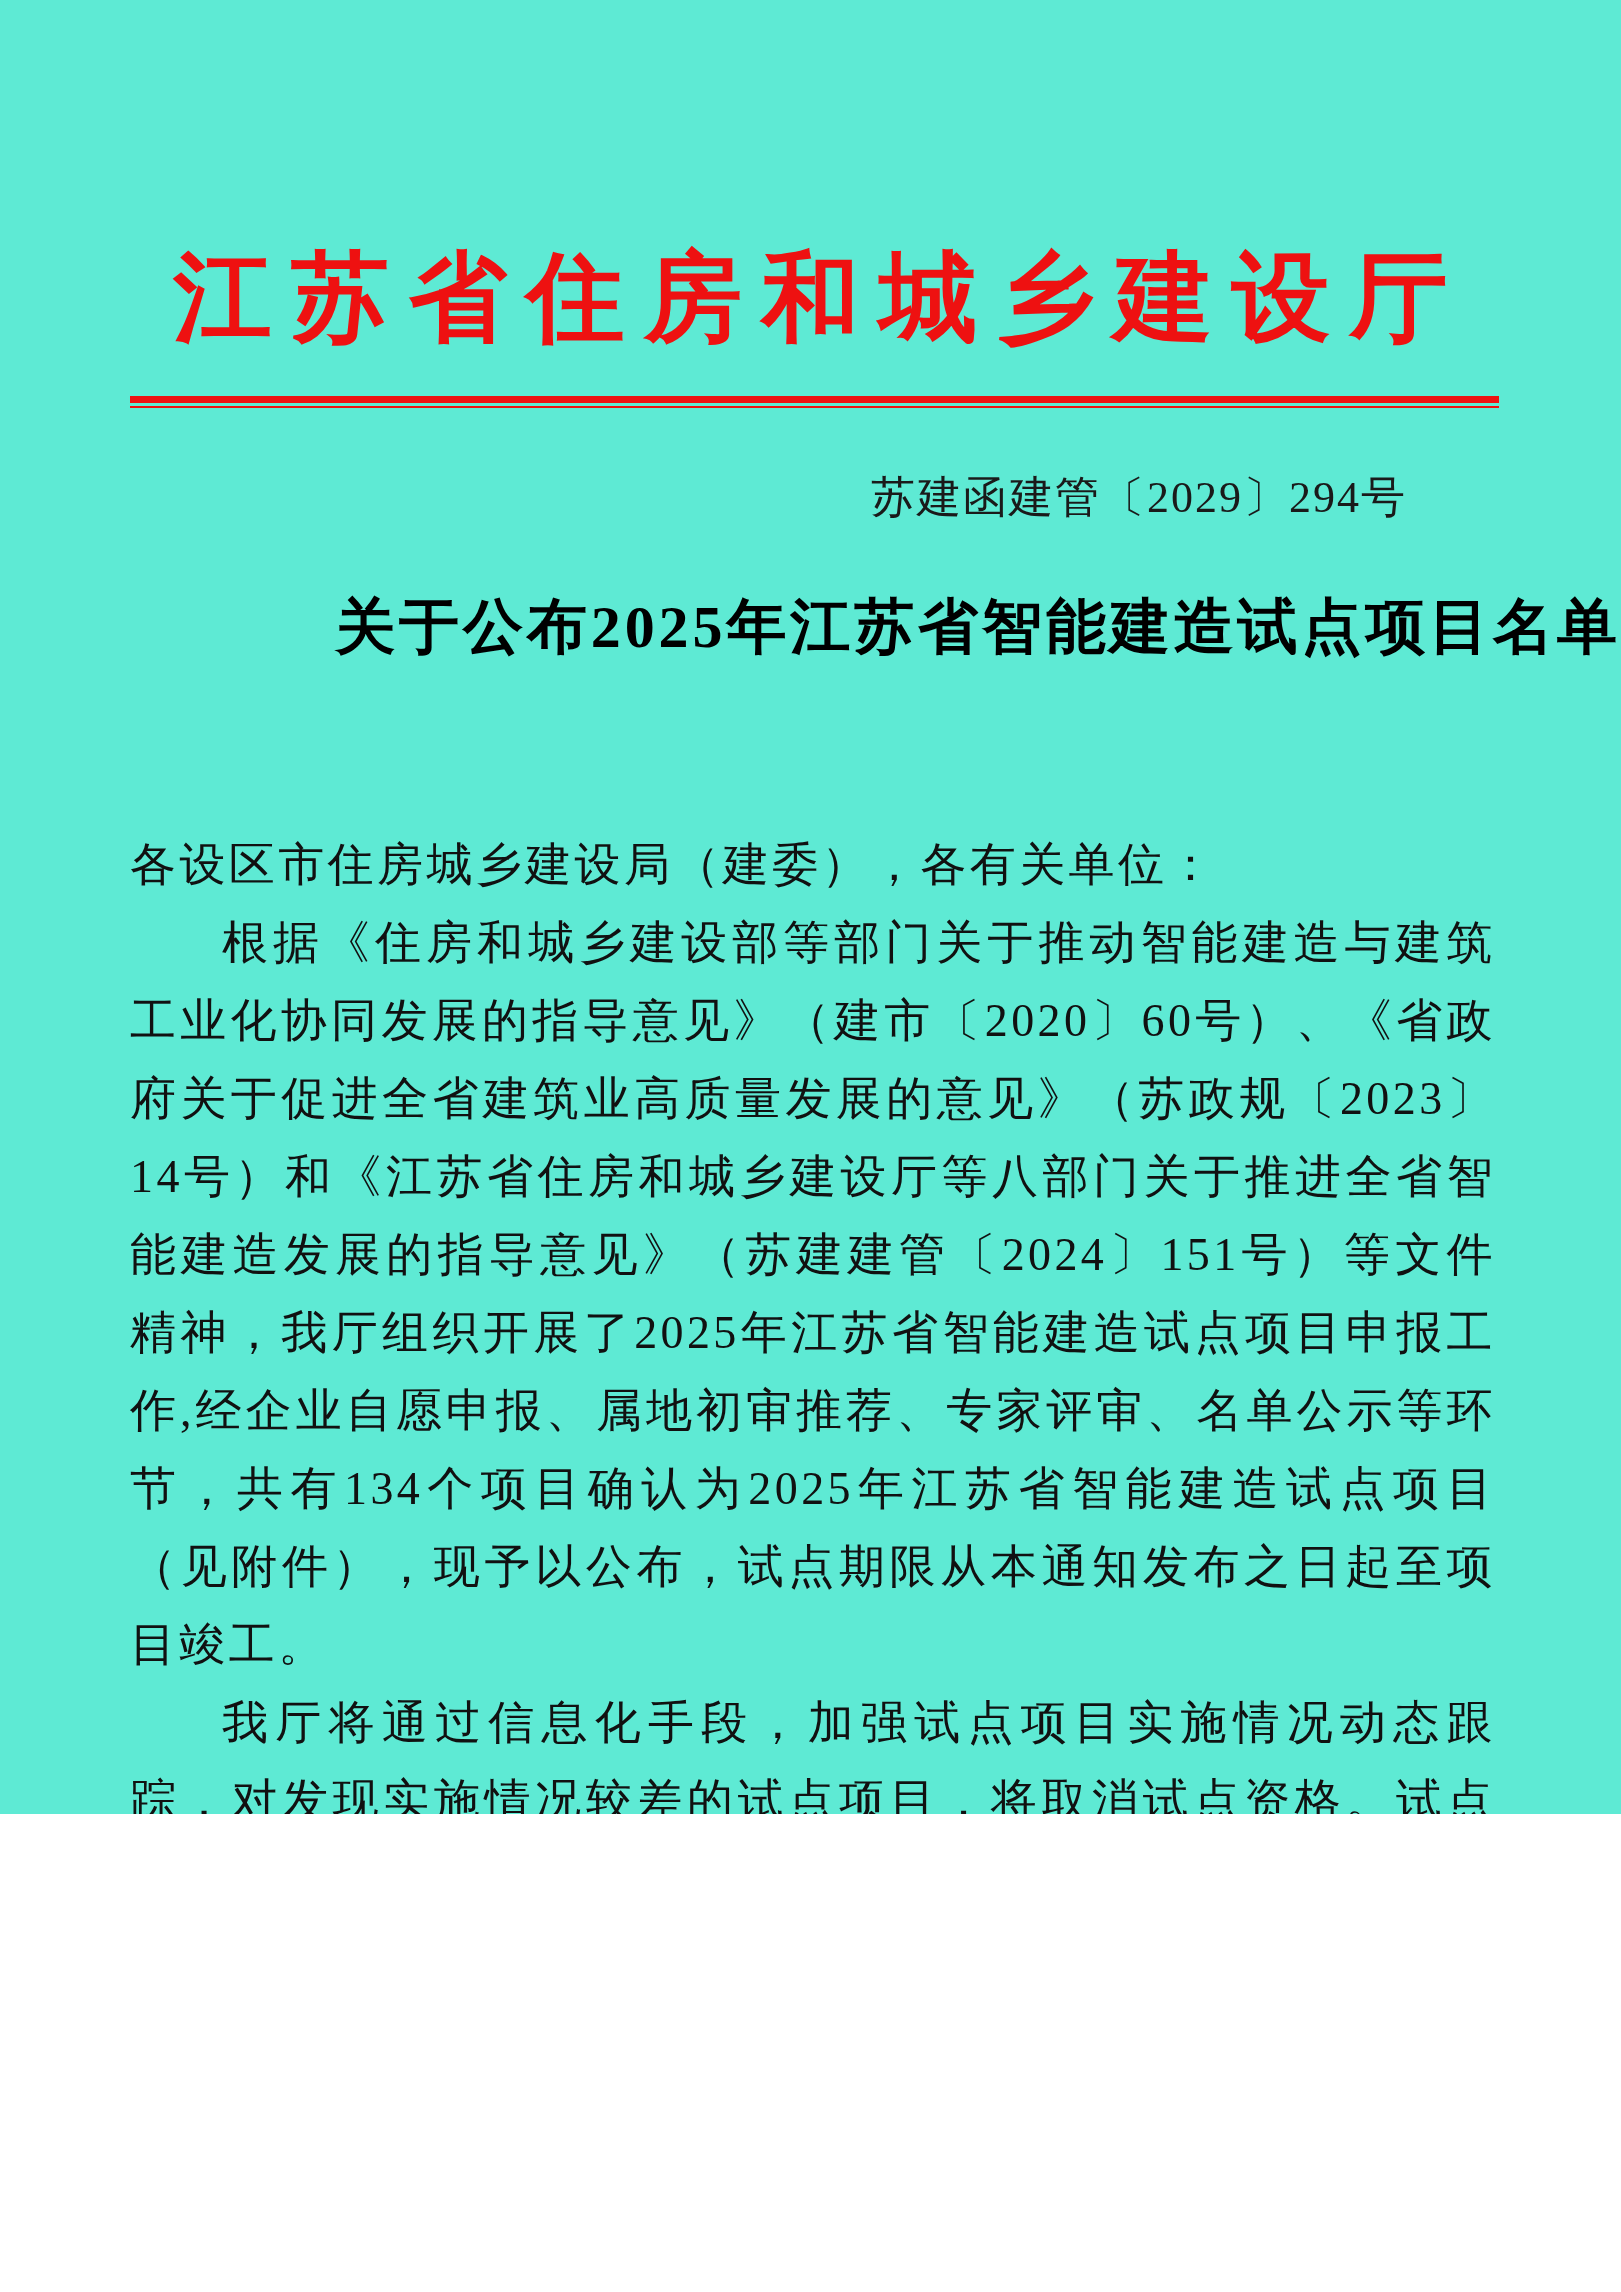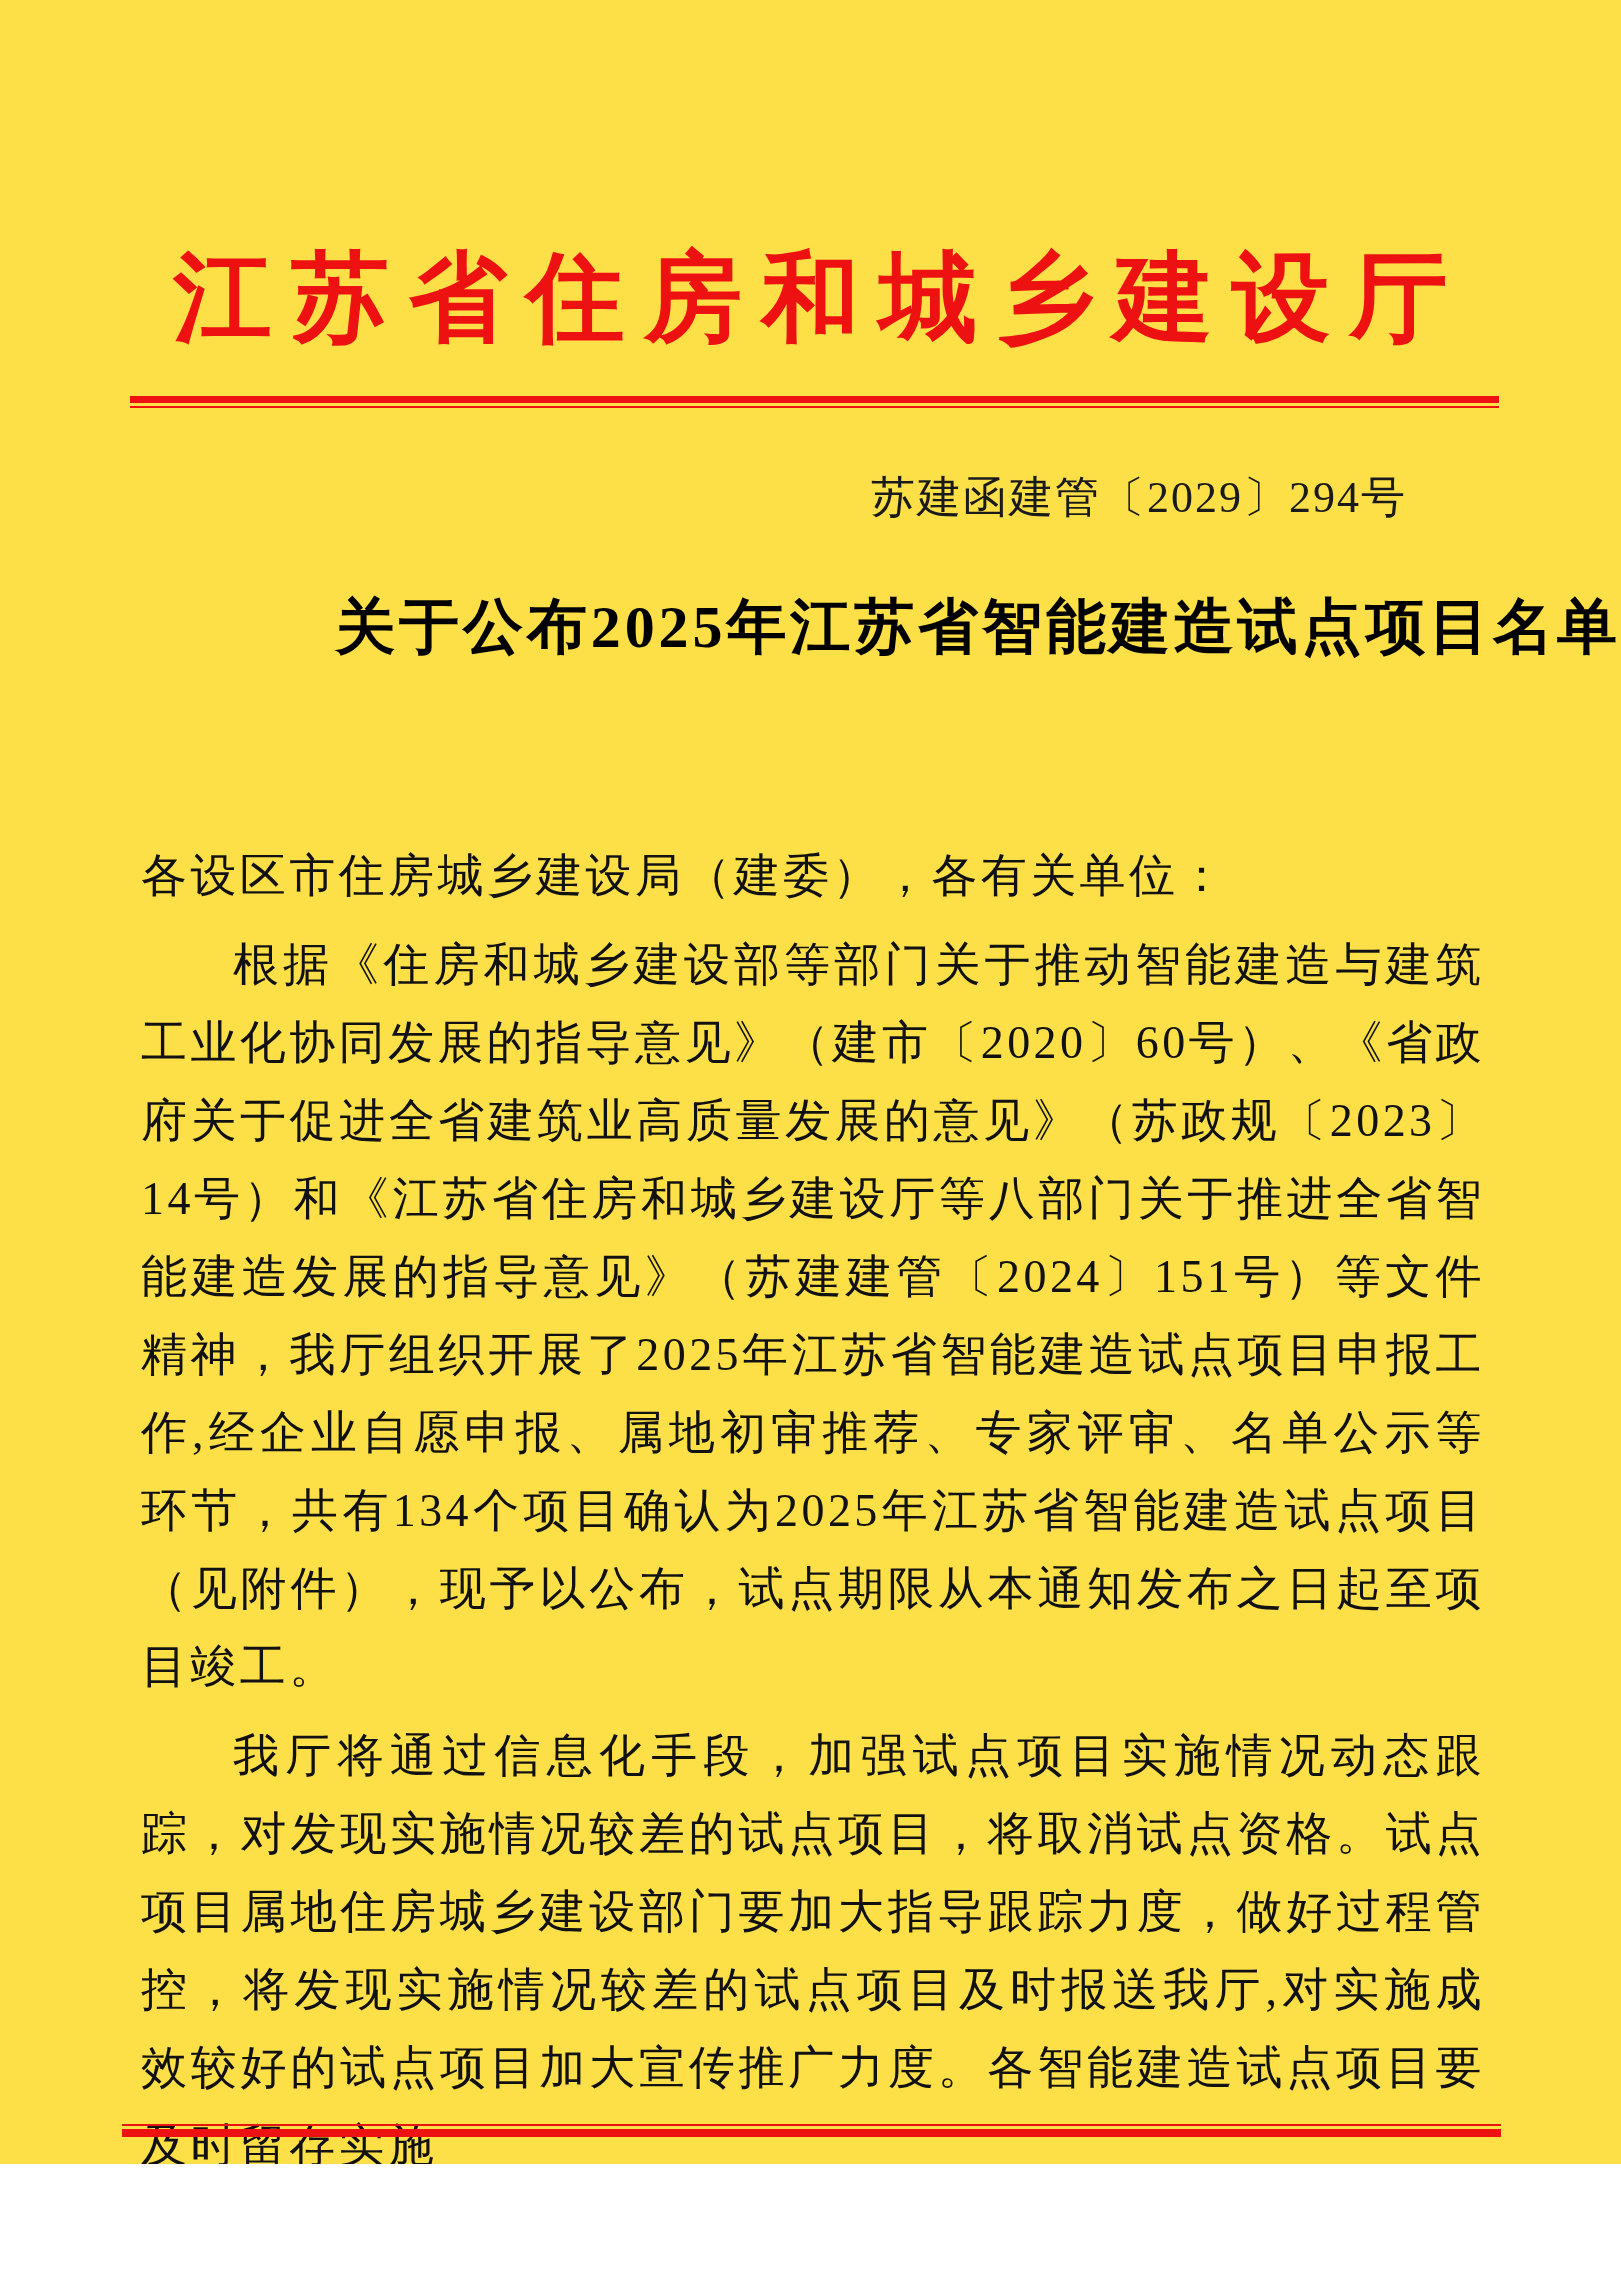--- a/index.html
+++ b/index.html
@@ -4,22 +4,22 @@
 <style>
   html, body {
     margin: 0;
     padding: 0;
     background: #ffffff;
     font-family: "Liberation Serif", "DejaVu Serif", serif;
   }
   .page {
     position: relative;
     width: 1621px;
-    height: 2164px;
-    background: #fde047;
+    height: 1814px;
+    background: #5eead4;
     overflow: hidden;
   }
   .agency-name {
     position: absolute;
     top: 233px;
     left: 0;
     right: 0;
     text-align: center;
     font-size: 98px;
     font-weight: bold;
@@ -70,21 +70,21 @@
     left: 130px;
     width: 1366px;
     font-size: 46px;
     line-height: 78px;
     color: #111111;
     letter-spacing: 3.4px;
     text-align: justify;
     text-justify: inter-ideograph;
   }
   .body-text p {
-    margin: 11px;
+    margin: 0;
     padding: 0;
     text-indent: 2em;
   }
   .body-text p.no-indent {
     text-indent: 0;
   }
   .rule-bottom {
     position: absolute;
     top: 2124px;
     left: 122px;

